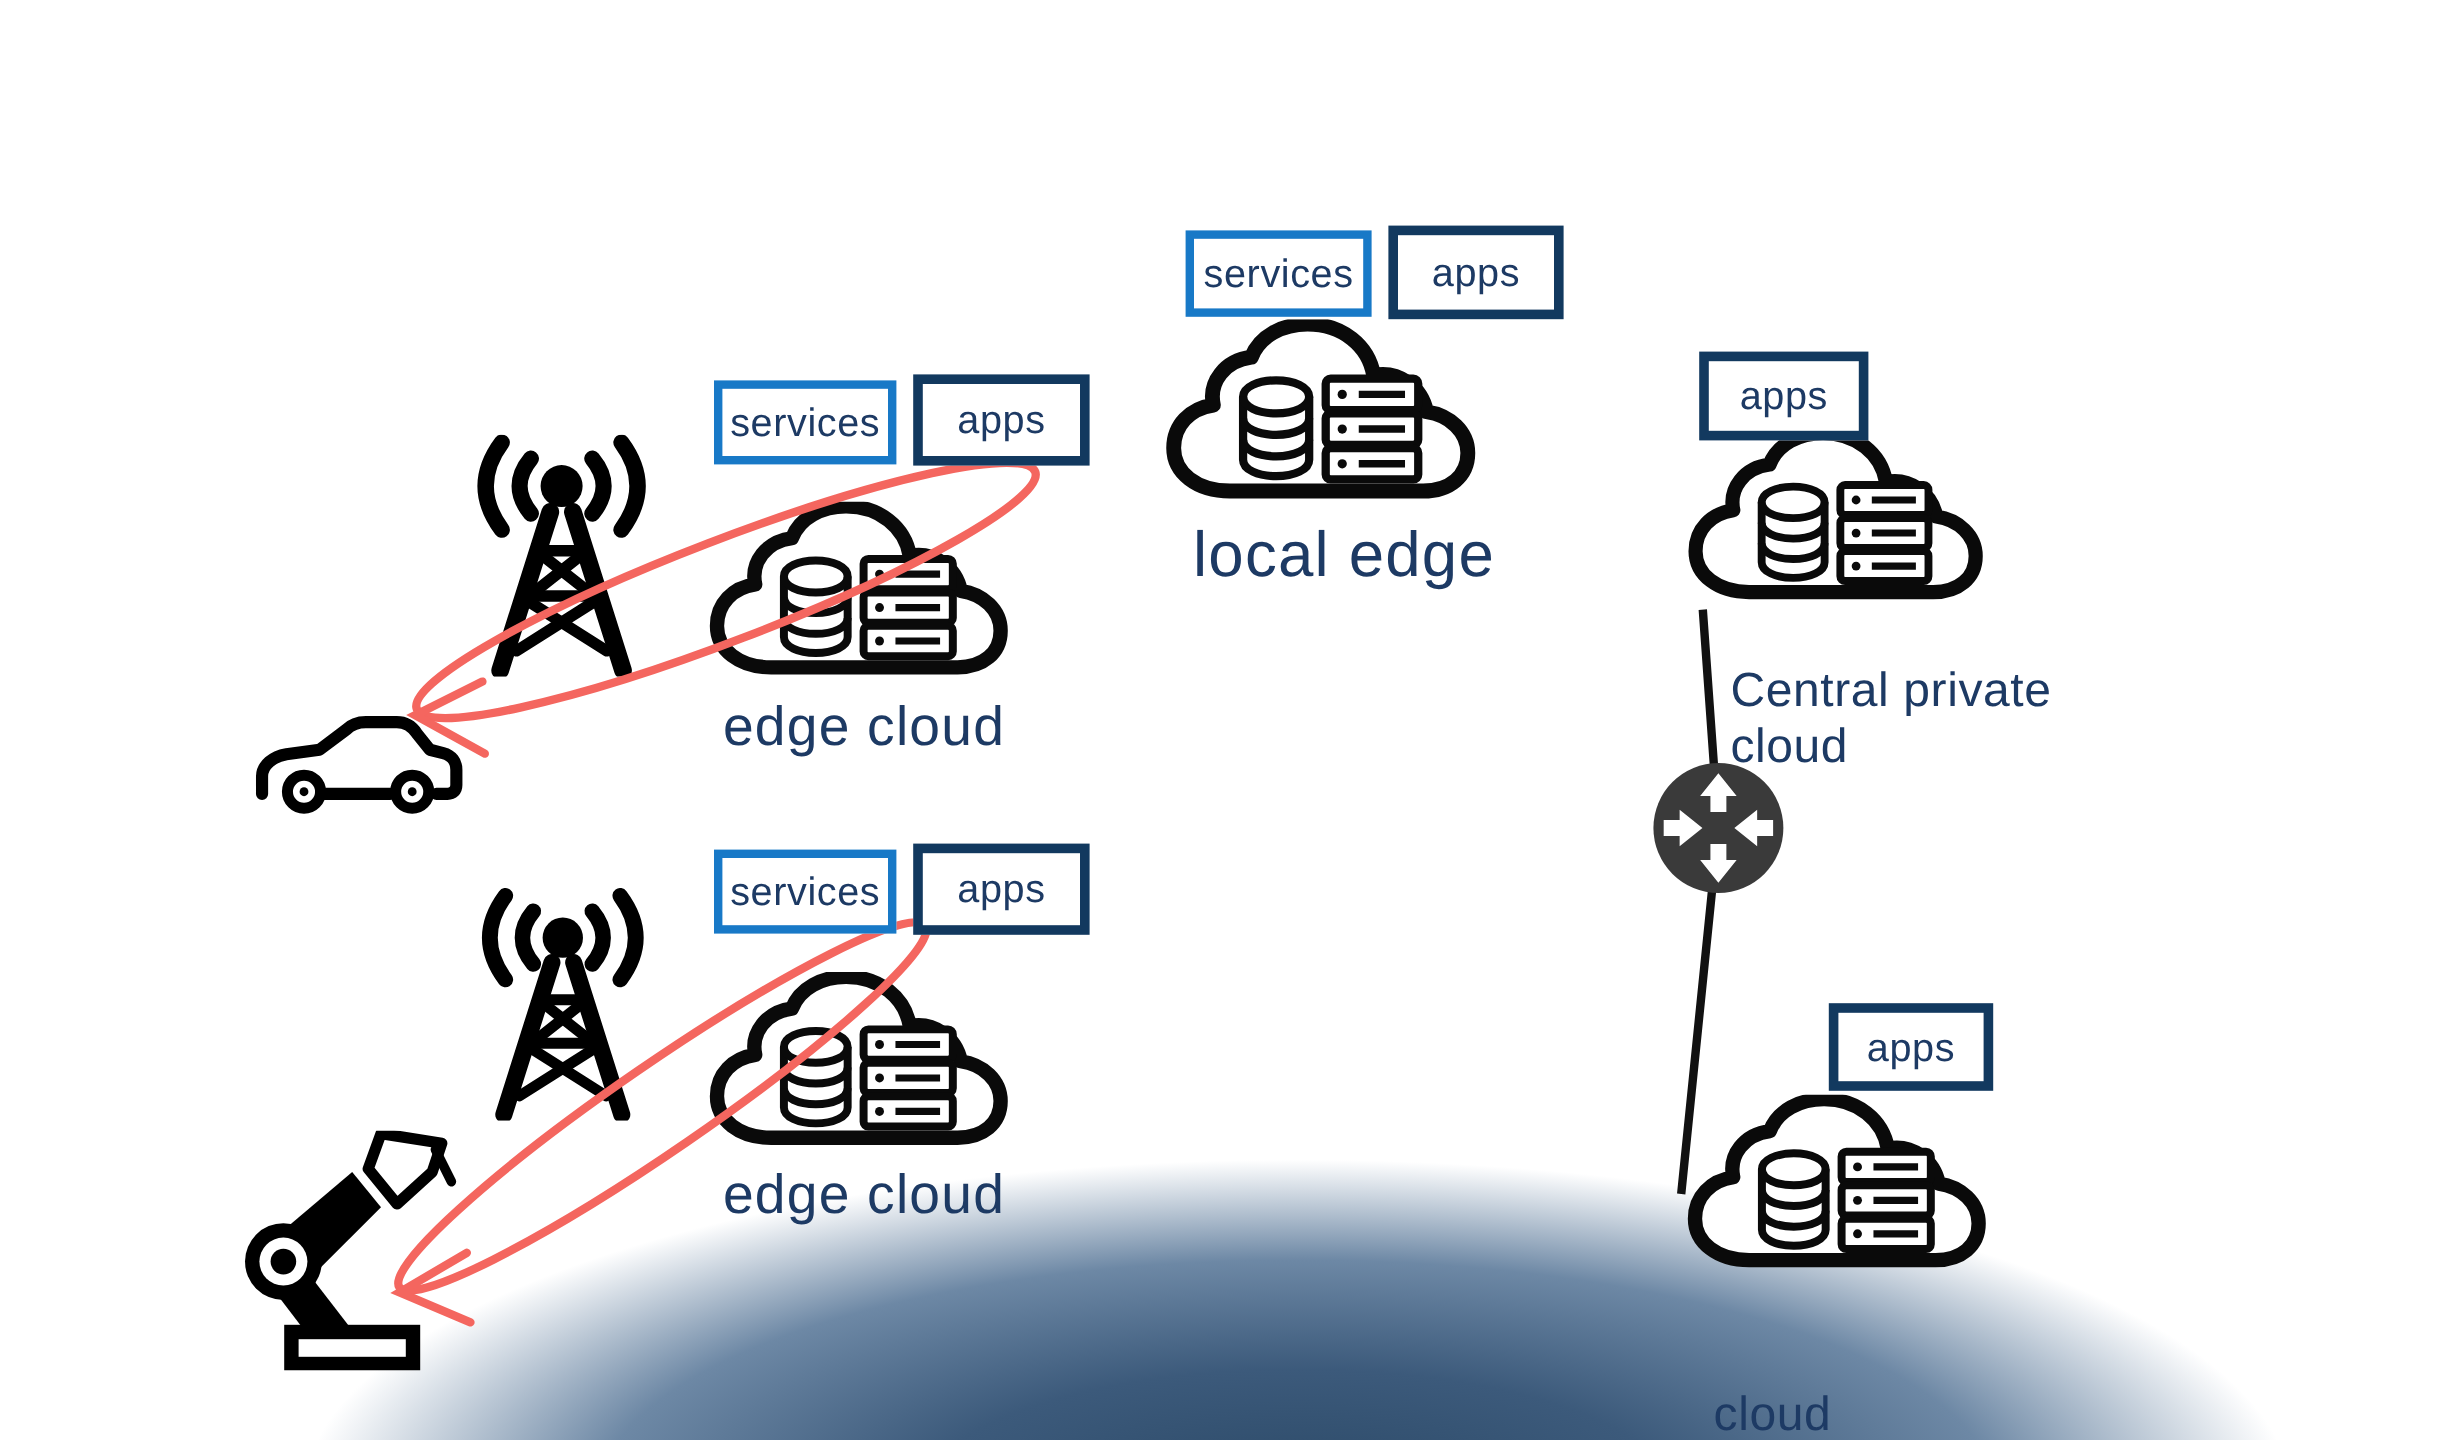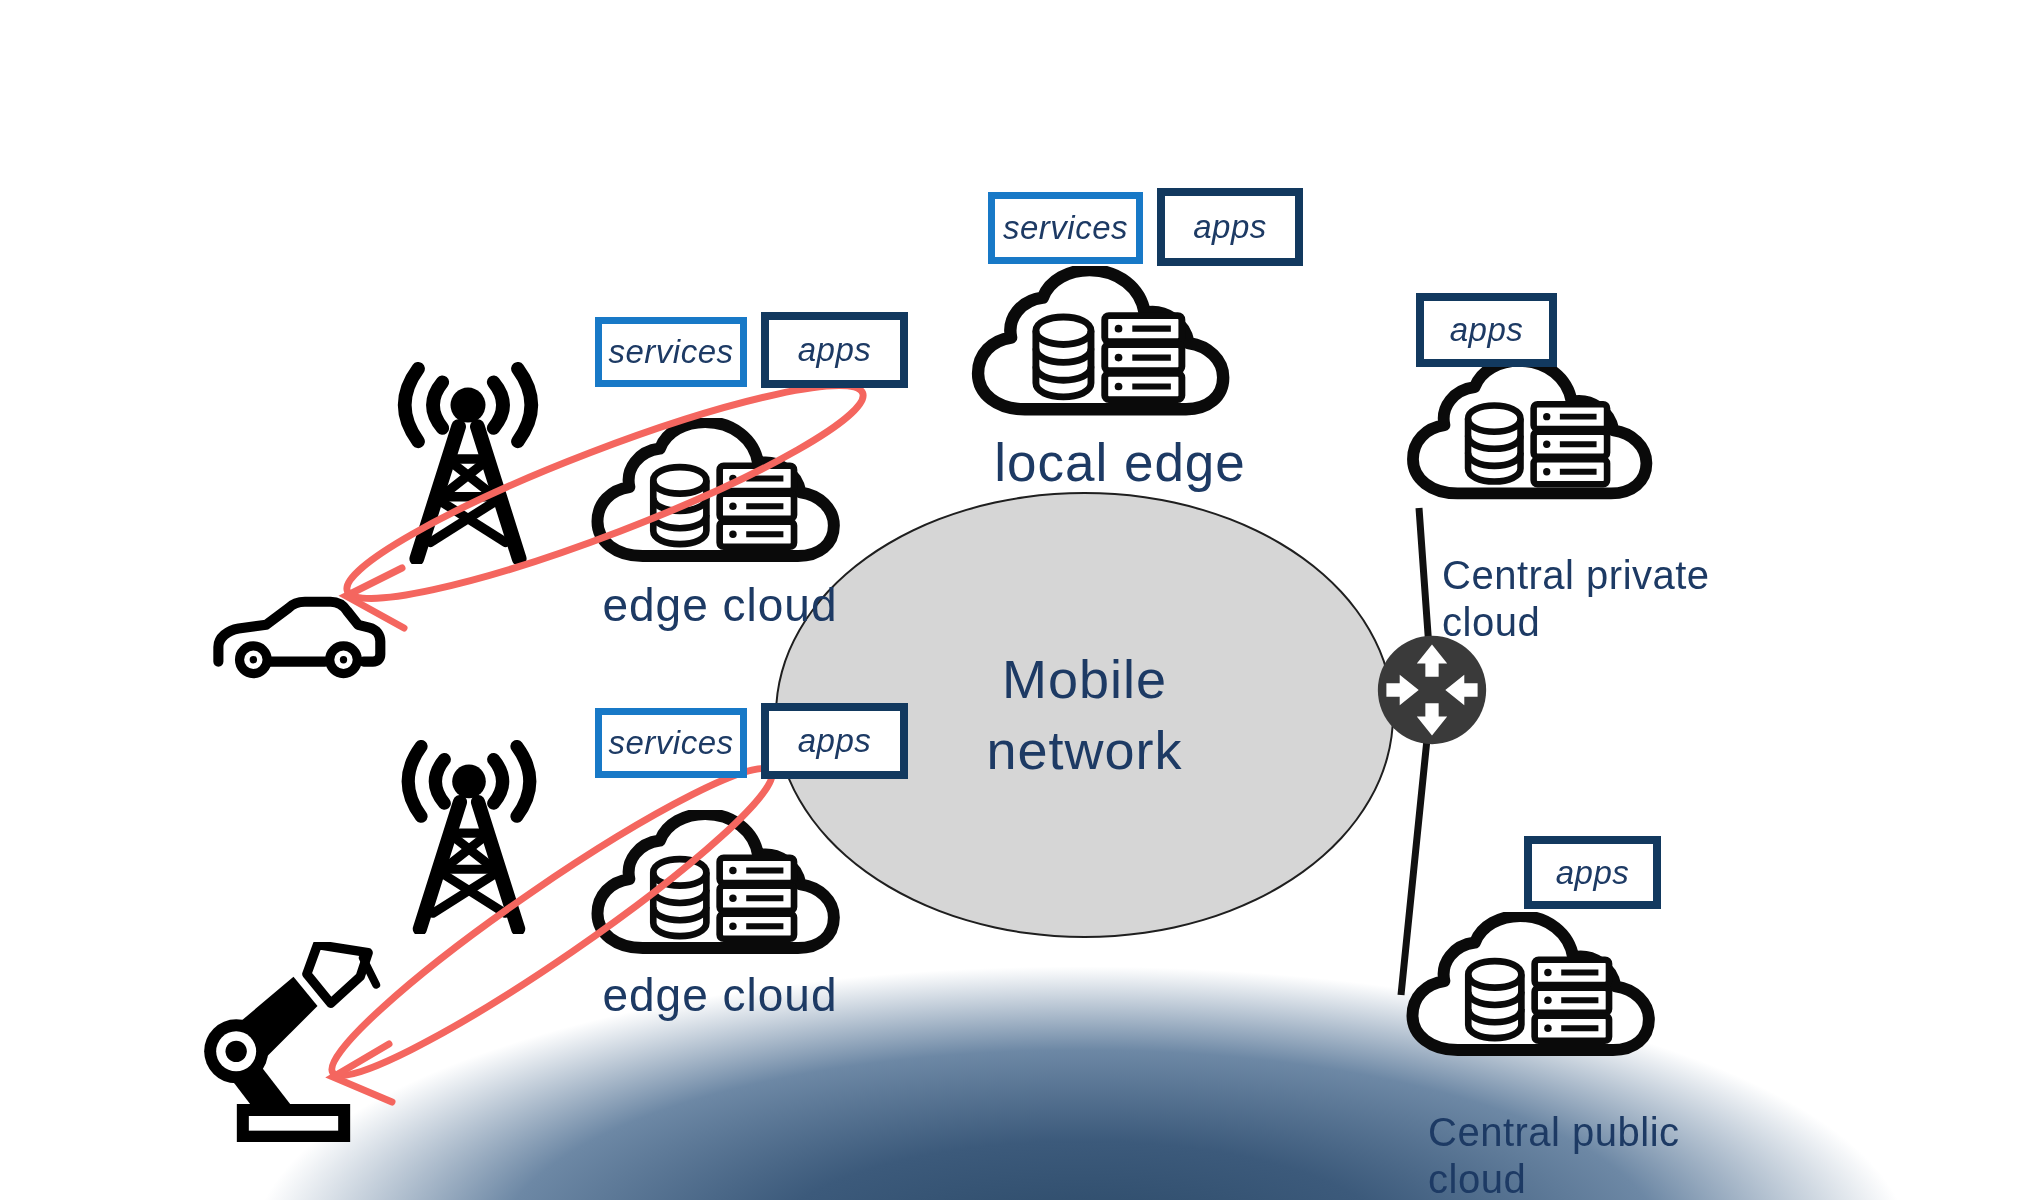--- a/index.html
+++ b/index.html
@@ -23,21 +23,21 @@
     display:flex;align-items:center;justify-content:center;
   }
   .mobile-text{
     text-align:center;color:#1d3a64;font-size:54px;line-height:1.32;
     letter-spacing:1px;
   }
   
   .tag{
     position:absolute;background:#ffffff;box-sizing:border-box;
     display:flex;align-items:center;justify-content:center;
-    color:#1d3a64;font-size:33px;letter-spacing:0.5px;font-style:italic;
+    color:#1d3a64;font-size:33px;letter-spacing:0.5px;
   }
   .tag.services{border:7px solid #1879c7;}
   .tag.apps{border:8px solid #12395f;margin-left:16px;}
   
   .nodelabel{
     position:absolute;color:#1d3a64;text-align:center;
     letter-spacing:1px;
   }
   .sidelabel{
     position:absolute;color:#1d3a64;text-align:left;
@@ -124,26 +124,20 @@
           <polygon points="60,108 44,88 53,88 53,74 67,74 67,88 76,88"></polygon>
           <polygon points="46,60 26,44 26,53 12,53 12,67 26,67 26,76"></polygon>
           <polygon points="74,60 94,44 94,53 108,53 108,67 94,67 94,76"></polygon>
         </g>
       </symbol>
     </defs>
   </svg>
 
   <div class="bottom-gradient"></div>
 
-  <div class="mobile-ellipse">
-    <div class="mobile-text">
-      <span>Mobile</span><br>
-      <span>network</span>
-    </div>
-  </div>
 
   <svg class="overlay">
     <path d="M1419,508 L1432,690 L1401,995" stroke="#111111" stroke-width="7" fill="none"></path>
   </svg>
   <svg class="ic" style="left:1375px;top:633px;width:114px;height:114px">
       <use href="#sym-router"></use>
     </svg>
 
   <svg class="ic" style="left:962px;top:266px;width:280px;height:168px">
       <use href="#sym-cloud-server"></use>
@@ -214,17 +208,17 @@
 
   <div class="nodelabel" style="left:950px;top:432px;width:340px;font-size:53px">local edge</div>
   <div class="nodelabel" style="left:565px;top:578px;width:310px;font-size:46px">edge cloud</div>
   <div class="nodelabel" style="left:565px;top:968px;width:310px;font-size:46px">edge cloud</div>
 
   <div class="sidelabel" style="left:1442px;top:528px">
     <span>Central private</span><br>
     <span>cloud</span>
   </div>
   <div class="sidelabel" style="left:1428px;top:1085px">
-    <span>Central public</span><br>
+    <br>
     <span>cloud</span>
   </div>
 
 </div>
 
 </body></html>

